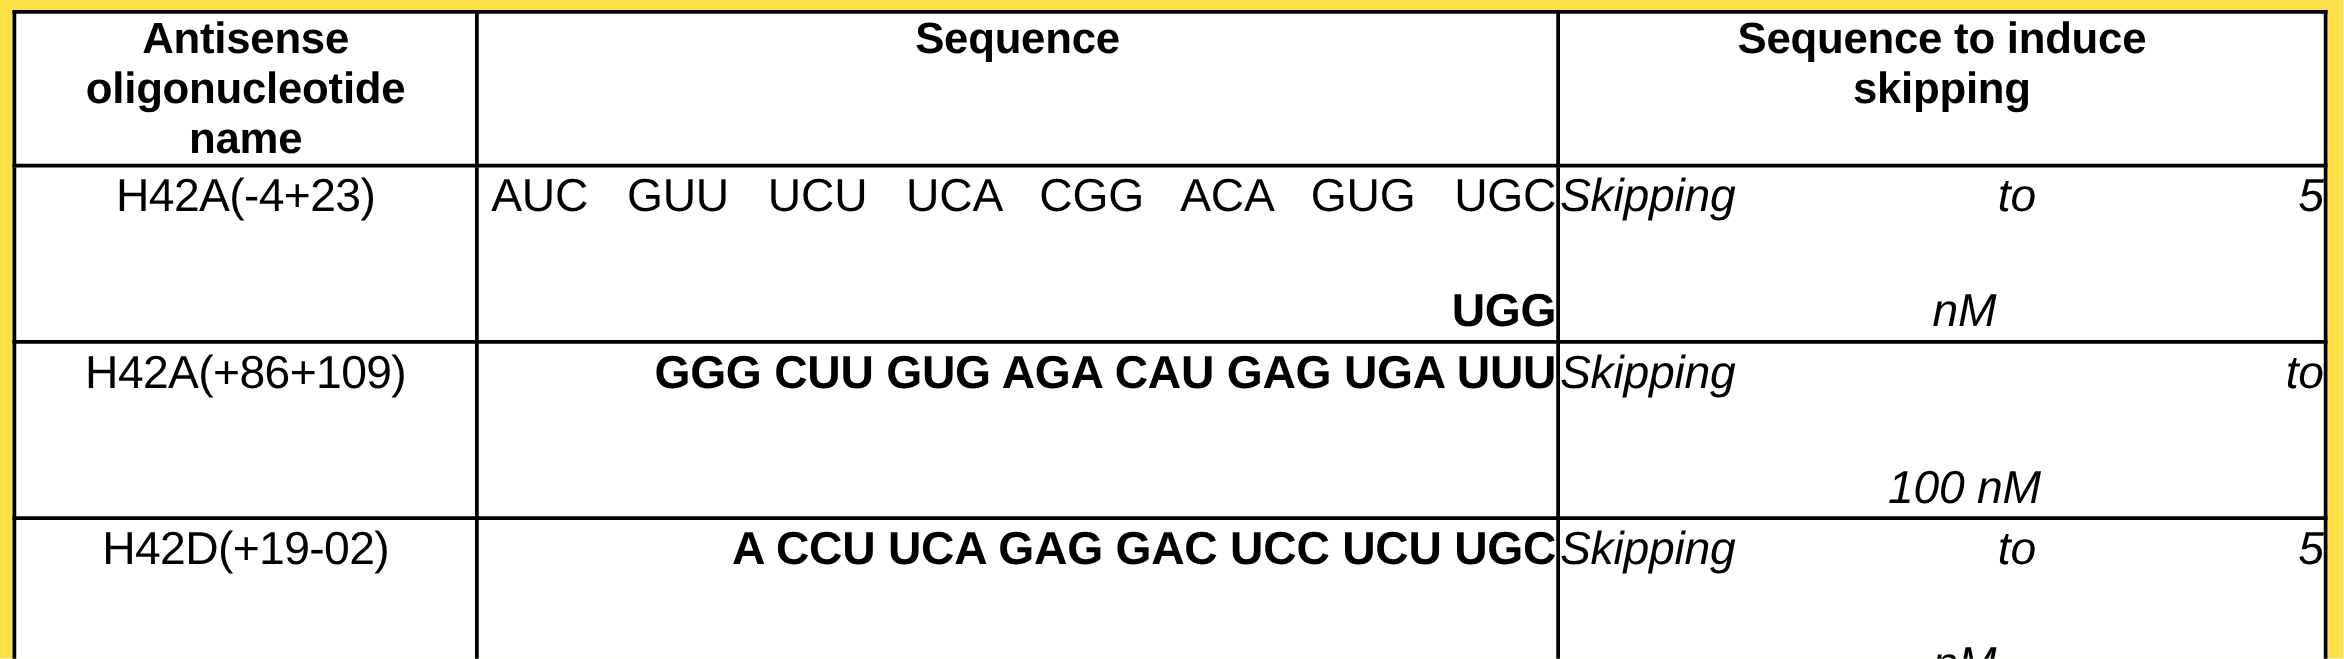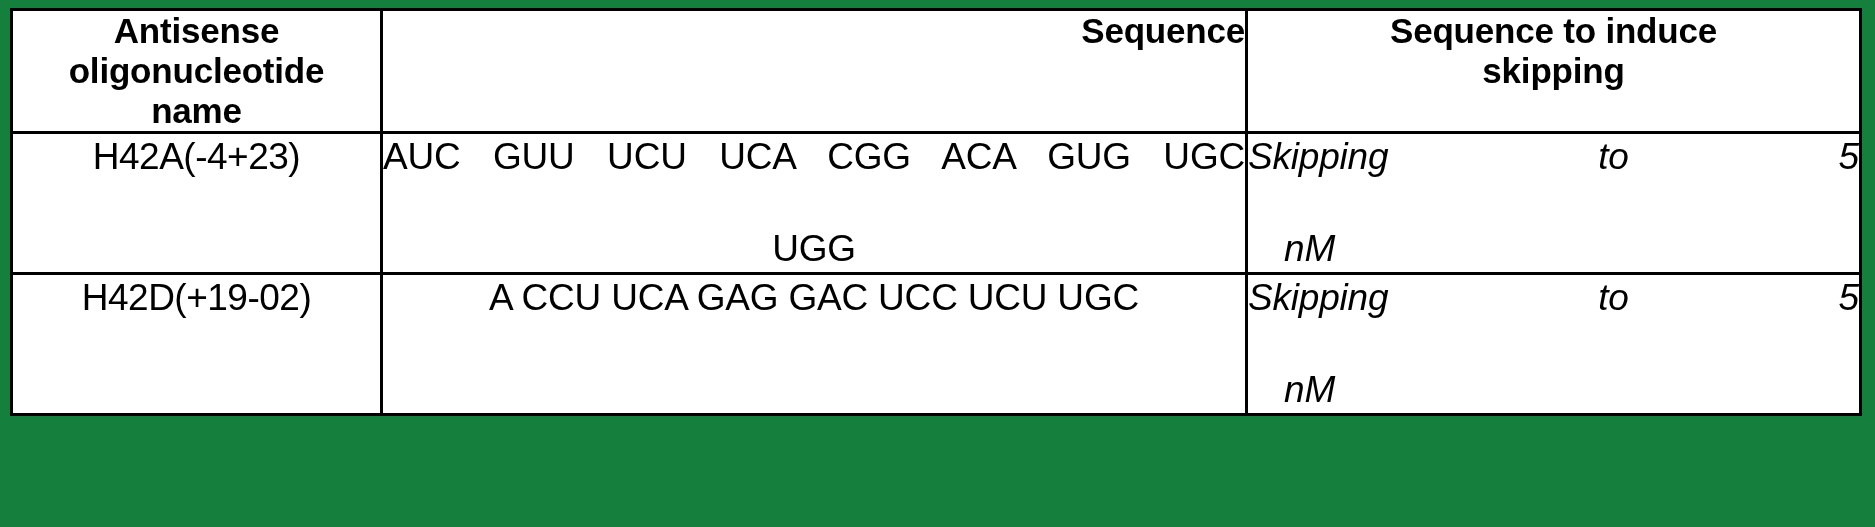--- a/index.html
+++ b/index.html
@@ -12,21 +12,21 @@
     height: 527px;
     font-family: "Liberation Sans", sans-serif;
     color: #000000;
     overflow: hidden;
   }
 
   .page {
     position: relative;
     width: 1875px;
     height: 527px;
-    background: #15803d;
+    background: #fde047;
     box-sizing: border-box;
   }
 
   .table-wrap {
     position: absolute;
     left: 10px;
     top: 8px;
     width: 1855px;
   }
 
@@ -56,21 +56,21 @@
     font-weight: bold;
     font-size: 35px;
     line-height: 40px;
     padding: 8px 10px 10px 10px;
     letter-spacing: -0.2px;
   }
   .hdr-cell .hdr-text {
     display: block;
   }
   .hdr-name  { height: 118px; }
-  .hdr-seq   { height: 118px; text-align: right; }
+  .hdr-seq   { height: 118px; }
   .hdr-abil  { height: 118px; }
 
   
   .cell-name {
     font-size: 37px;
     line-height: 45px;
     padding: 6px 6px 6px 14px;
     text-align: center;
     white-space: nowrap;
     letter-spacing: -0.5px;
@@ -81,30 +81,32 @@
     line-height: 46px;
     padding: 6px 12px 8px 16px;
     text-align: justify;
     text-justify: inter-word;
     letter-spacing: -0.2px;
   }
   .cell-seq .seq-line {
     display: block;
     text-align: justify;
     text-justify: inter-word;
+    margin-left: 10px;
   }
   
   .cell-seq .seq-line.stretch::after {
     content: "";
     display: inline-block;
     width: 100%;
     height: 0;
   }
   .cell-seq .seq-line.flush {
-    text-align: center;
+    text-align: right;
+    font-weight: bold;
   }
 
   .cell-abil {
     font-size: 37px;
     line-height: 46px;
     padding: 6px 14px 8px 14px;
     text-align: justify;
     text-justify: inter-word;
     letter-spacing: -0.2px;
     font-style: italic;
@@ -112,21 +114,21 @@
   .cell-abil .abil-line {
     display: block;
   }
   .cell-abil .abil-line.stretch::after {
     content: "";
     display: inline-block;
     width: 100%;
     height: 0;
   }
   .cell-abil .abil-line.flush {
-    text-align: left;
+    text-align: center;
     padding-left: 36px;
   }
 
   
   .row-1 .cell-name,
   .row-1 .cell-seq,
   .row-1 .cell-abil { height: 98px; }
 
   .row-2 .cell-name,
   .row-2 .cell-seq,
@@ -170,20 +172,30 @@
           <td class="cell-seq">
             <span class="seq-line stretch">AUC GUU UCU UCA CGG ACA GUG UGC</span>
             <span class="seq-line flush">UGG</span>
           </td>
           <td class="cell-abil">
             <span class="abil-line stretch">Skipping to 5</span>
             <span class="abil-line flush">nM</span>
           </td>
         </tr>
 
+        <tr class="row-2">
+          <td class="cell-name">H42A(+86+109)</td>
+          <td class="cell-seq">
+            <span class="seq-line flush">GGG CUU GUG AGA CAU GAG UGA UUU</span>
+          </td>
+          <td class="cell-abil">
+            <span class="abil-line stretch">Skipping to</span>
+            <span class="abil-line flush">100 nM</span>
+          </td>
+        </tr>
 
         <tr class="row-3">
           <td class="cell-name">H42D(+19-02)</td>
           <td class="cell-seq">
             <span class="seq-line flush">A CCU UCA GAG GAC UCC UCU UGC</span>
           </td>
           <td class="cell-abil">
             <span class="abil-line stretch">Skipping to 5</span>
             <span class="abil-line flush">nM</span>
           </td>

